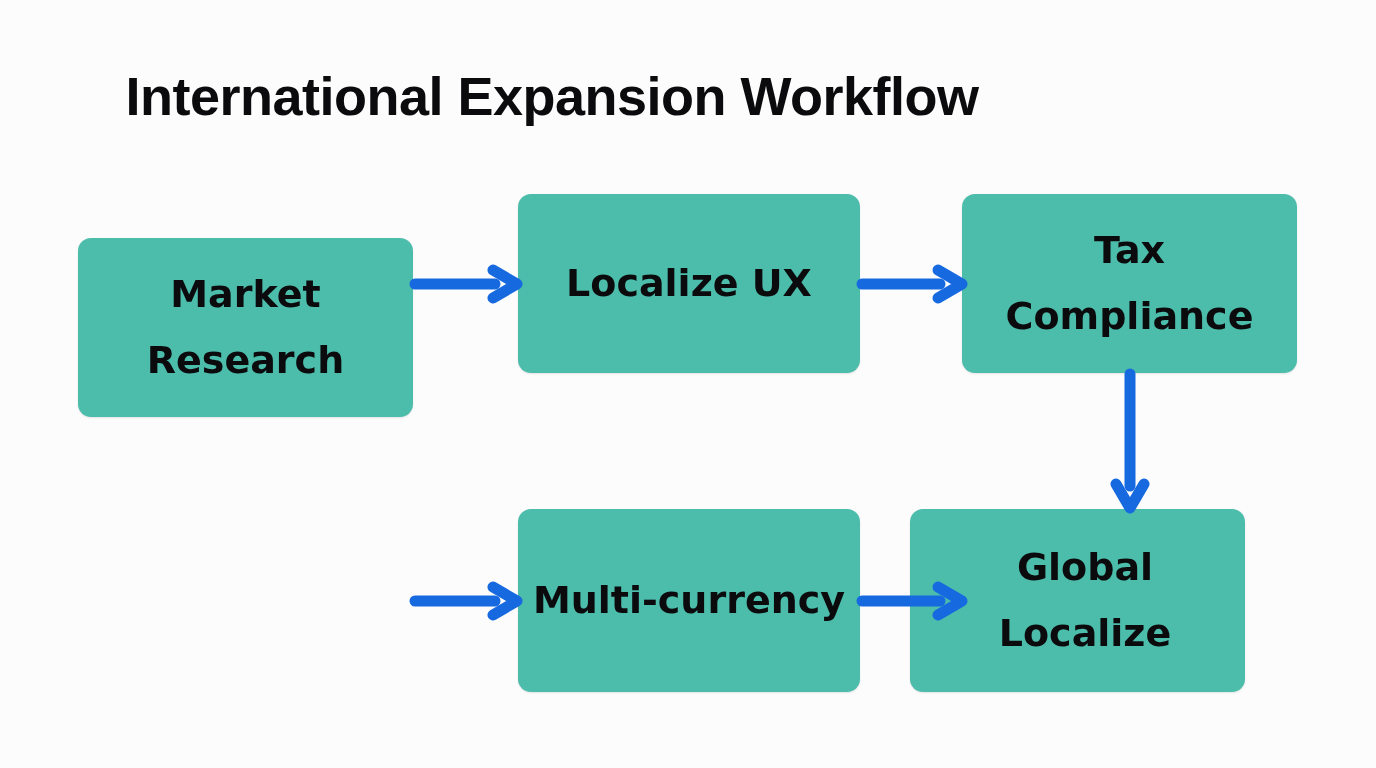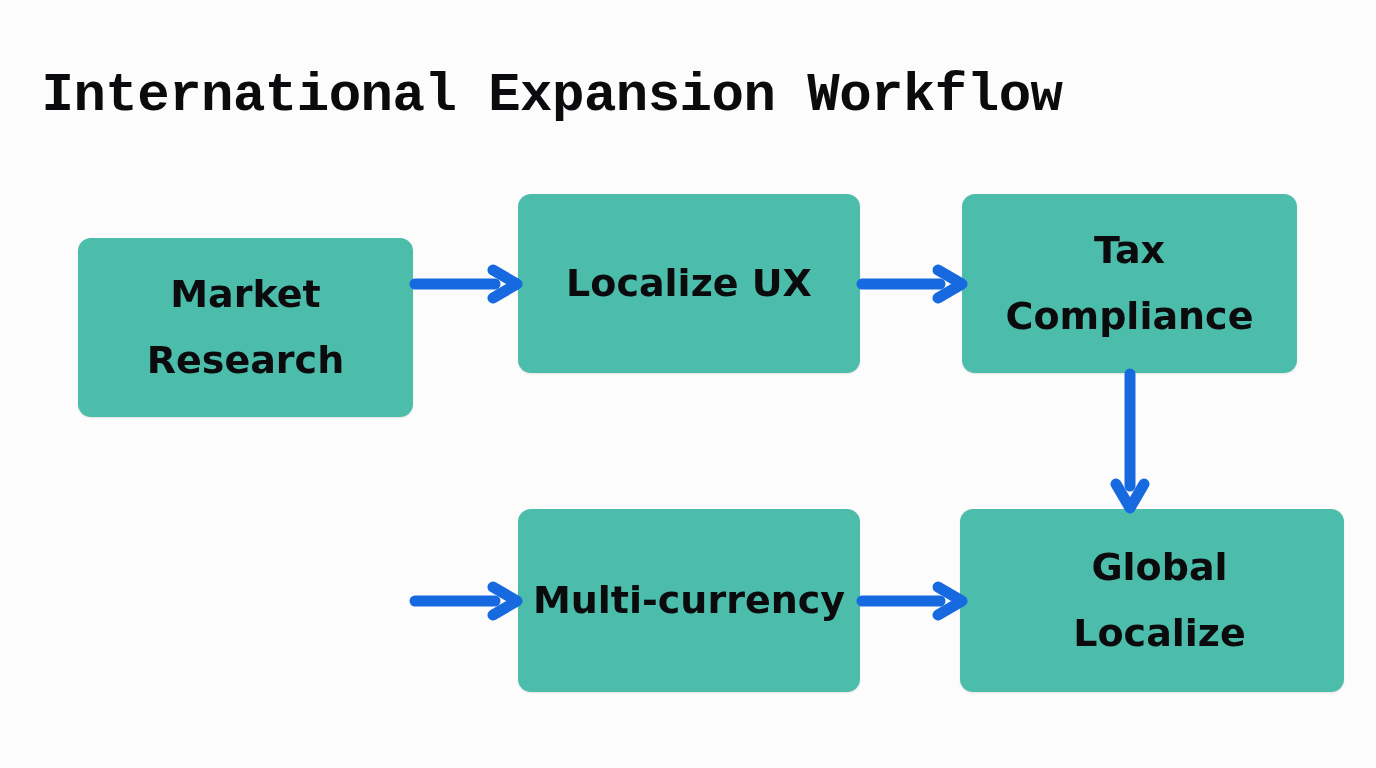--- a/index.html
+++ b/index.html
@@ -17,21 +17,21 @@
     position: relative;
     width: 1376px;
     height: 768px;
   }
   #diagram-title {
     position: absolute;
     left: 0;
     top: 62px;
     width: 1104px;
     text-align: center;
-    font-family: Liberation Mono, monospace;
+    font-family: Liberation Sans, sans-serif;
     font-weight: bold;
     font-size: 54px;
     line-height: 68px;
     letter-spacing: -0.5px;
     color: #0b0b0d;
     white-space: nowrap;
   }
   .node {
     position: absolute;
     box-sizing: border-box;
@@ -87,21 +87,21 @@
       <span>Compliance</span>
     </span>
   </div>
 
   <div class="node" id="node-multi-currency-payments" style="left:518px; top:509px; width:342px; height:183px;">
     <span class="node-label">
       <span>Multi-currency</span><br>
     </span>
   </div>
 
-  <div class="node" id="node-global-logistics" style="left:960px; top:509px; width:384px; height:183px;padding-left:29px;">
+  <div class="node" id="node-global-logistics" style="left:910px; top:509px; width:335px; height:183px;padding-left:29px;">
     <span class="node-label">
       <span>Global</span><br>
       <span>Localize</span>
     </span>
   </div>
 
   <div class="arrow" style="left:413px; top:268px; width:106px; height:32px;">
     <svg width="106" height="32" viewBox="0 0 106 32">
       <line x1="2" y1="16" x2="82" y2="16" stroke="#1769e0" stroke-width="11" stroke-linecap="round"></line>
       <path d="M 80 2 L 104 16 L 80 30" fill="none" stroke="#1769e0" stroke-width="11" stroke-linecap="round" stroke-linejoin="round"></path>

